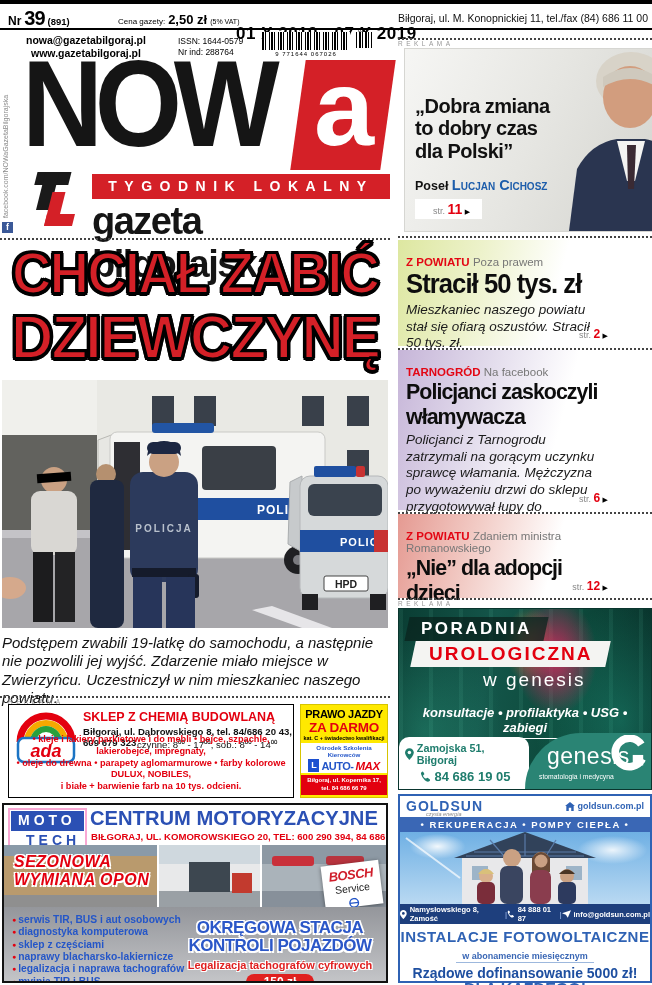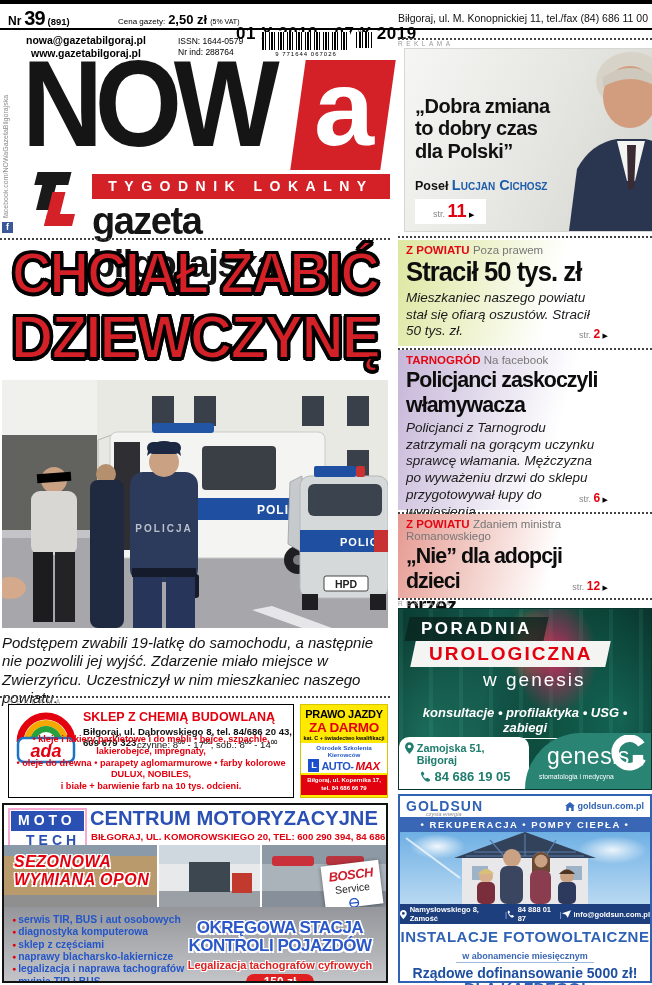--- a/index.html
+++ b/index.html
@@ -72,24 +72,24 @@
   
   .cichosz { position:absolute; left:404px; top:48px; width:290px; height:184px;
              background:linear-gradient(115deg,#f6f6f4 0%,#e6e6e2 45%,#cfcfca 100%); border:1px solid #d6d6d2; overflow:hidden; }
   .c-person { position:absolute; right:0; bottom:0; }
   .c-quote { position:absolute; left:10px; top:46px; font-size:20px; font-weight:800; line-height:1.12;
              letter-spacing:-.5px; color:#111; }
   .c-role { position:absolute; left:10px; top:128px; font-size:12.5px; font-weight:800; color:#111; }
   .c-name { color:#1d5dab; font-variant:small-caps; font-size:14.5px; }
   .c-str { position:absolute; left:10px; top:150px; background:#fff; padding:2px 12px 2px 18px;
            font-size:9px; color:#888; }
-  .c-str b { color:#e3000f; font-size:18px; }
-
-  
-  .news { position:absolute; left:398px; width:218px; padding:4px 8px; }
+  .c-str b { color:#e3000f; font-size:14px; }
+
+  
+  .news { position:absolute; left:398px; width:218px; padding:16px 8px; }
   .n1 { top:240px; height:106px; background:linear-gradient(105deg,#dde7a0 0%,#edf2cb 35%,#fff 70%); }
   .n2 { top:350px; height:160px; background:linear-gradient(105deg,#c6b5d8 0%,#e1daeb 35%,#fff 70%); }
   .n3 { top:514px; height:84px; background:linear-gradient(105deg,#e59a92 0%,#f2ccc6 35%,#fff 70%); }
   .kick { font-size:11.5px; }
   .kick b { color:#e30613; font-weight:800; }
   .kick span { color:#777; }
   .nh { font-weight:800; color:#0d0d0d; margin-top:1px; }
   .nh .l { display:block; transform:scaleX(.95); transform-origin:left; letter-spacing:-1px; }
   .n1 .nh .l { font-size:27px; line-height:30px; }
   .n2 .nh .l, .n3 .nh .l { font-size:22.5px; line-height:25px; }
@@ -108,21 +108,21 @@
       linear-gradient(100deg,#0a3d33 0%,#14564a 35%,#0d4a3c 62%,#082e28 100%); }
   .g-b1 { position:absolute; left:8px; top:8px; background:rgba(10,35,30,.75); padding:2px 14px; transform:skewX(-12deg); }
   .g-b1 span { display:inline-block; transform:skewX(12deg); color:#fff; font-weight:800; font-size:17px; letter-spacing:2.5px; }
   .g-b2 { position:absolute; left:14px; top:32px; background:#f4f4f2; padding:2px 16px; transform:skewX(-12deg); }
   .g-b2 span { display:inline-block; transform:skewX(12deg); color:#e3000f; font-weight:800; font-size:19px; letter-spacing:2px; }
   .g-b3 { position:absolute; left:84px; top:60px; color:#fff; font-size:19px; letter-spacing:2px; }
   .g-serv { position:absolute; left:8px; top:96px; right:8px; color:#fff; font-style:italic; font-weight:700;
             font-size:13px; border-bottom:1.5px solid #fff; padding-bottom:3px; text-align:center; }
   .g-addr { position:absolute; left:0; bottom:0; width:130px; background:#fff; border-radius:10px 10px 0 0;
             padding:5px 4px 5px 6px; color:#1f7d6d; }
-  .g-a1 { font-size:10.8px; font-weight:700; display:flex; gap:3px; }
+  .g-a1 { font-size:10.8px; font-weight:700; display:flex; align-items:center; gap:3px; }
   .g-a2 { font-size:13px; font-weight:800; display:flex; align-items:center; gap:4px; margin-top:3px; justify-content:center; }
   .g-brand { position:absolute; right:0; bottom:0; width:126px; height:56px; background:#2a8474;
              border-top-left-radius:56px; color:#fff; }
   .g-bn { position:absolute; left:22px; top:10px; font-size:23px; letter-spacing:.5px; }
   .g-bs { position:absolute; left:14px; top:40px; font-size:6.8px; }
   .g-logo { position:absolute; right:4px; top:2px; }
 
   
   .goldsun { position:absolute; left:398px; top:794px; width:254px; height:189px; border:2px solid #2f62b4; background:#fff; }
   .gs-head { position:relative; height:21px; }

